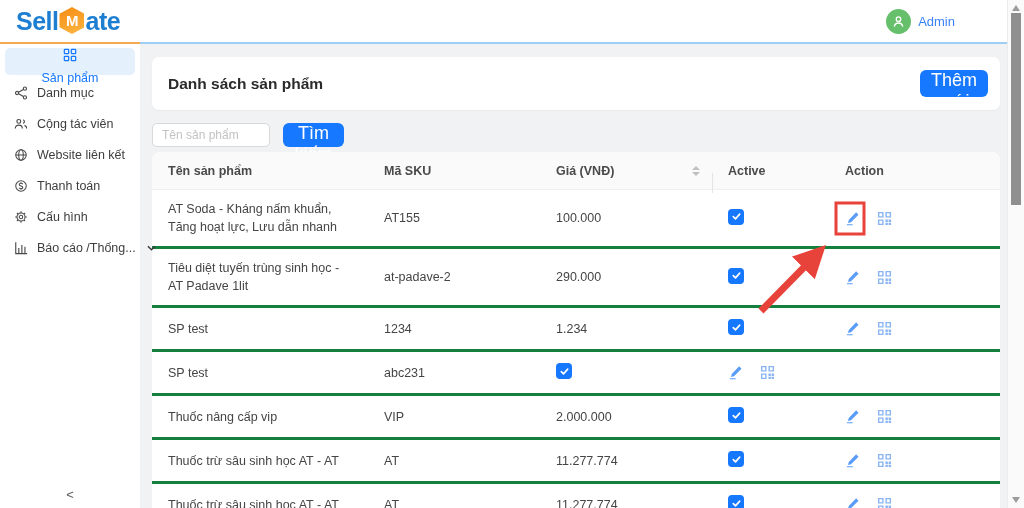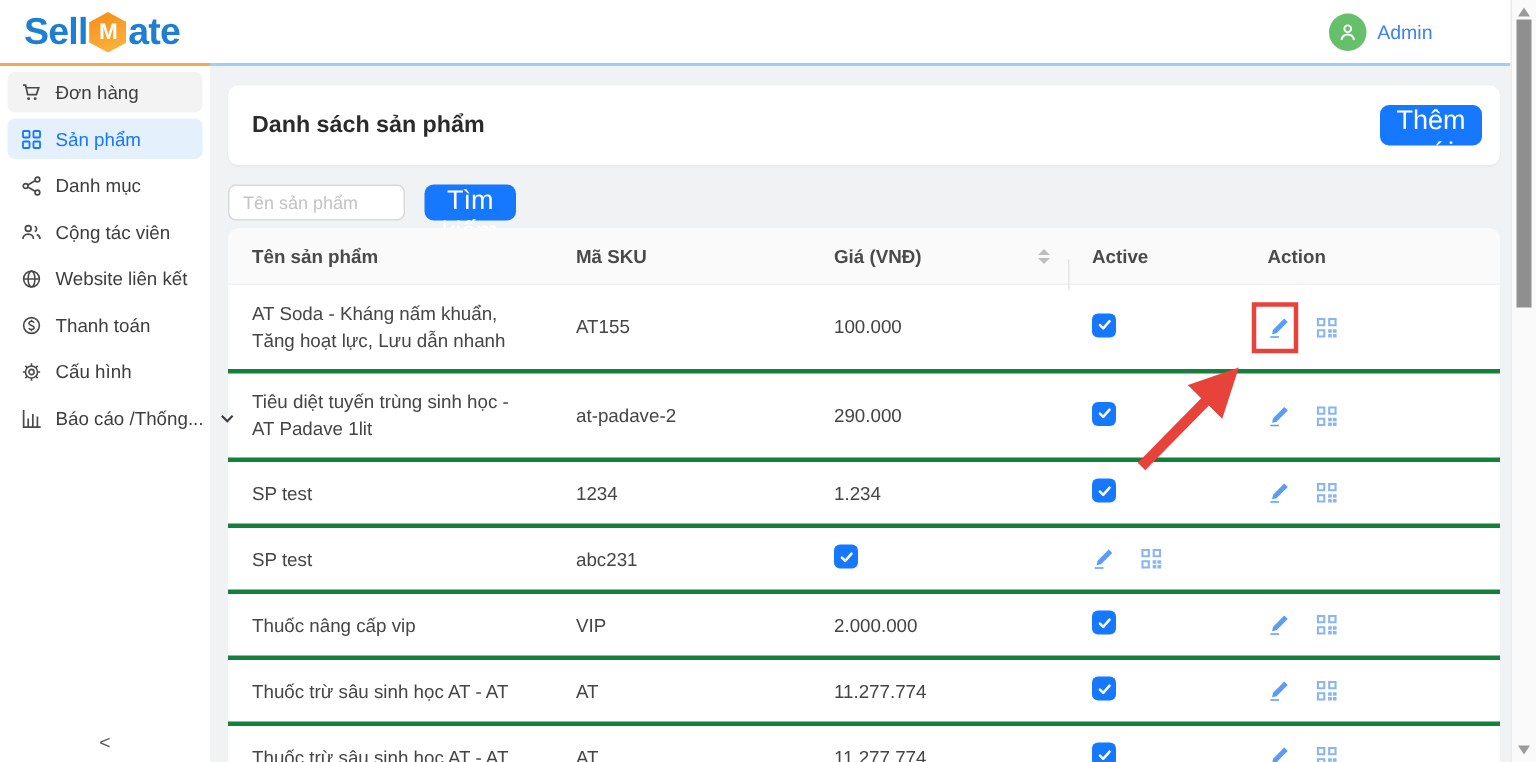--- a/index.html
+++ b/index.html
@@ -3,37 +3,37 @@
 <meta charset="utf-8">
 <style>
   * { margin:0; padding:0; box-sizing:border-box; }
   html,body { width:1024px; height:508px; font-family:"Liberation Sans", sans-serif; }
   .screen { position:relative; width:1024px; height:508px; background:#f1f2f4; overflow:hidden; }
 
   
   .top-header { position:absolute; left:0; top:0; width:1007px; height:44px; background:#fff; z-index:5; }
   .underline-orange { position:absolute; left:0; bottom:0; width:140px; height:2px; background:#f3a952; }
   .underline-blue { position:absolute; left:140px; right:0; bottom:0; height:2px; background:#9ecef3; }
-  .logo { position:absolute; left:16px; top:7px; display:flex; align-items:center; font-weight:800; font-size:25px; color:#1e7fd2; letter-spacing:-0.5px; }
+  .logo { position:absolute; left:16px; top:7px; display:flex; font-weight:800; font-size:25px; color:#1e7fd2; letter-spacing:-0.5px; }
   .logo .hex { width:25px; height:27px; margin:0 1px; background:linear-gradient(160deg,#f7941e 20%,#fbb03b 85%);
     clip-path:polygon(50% 0%,100% 25%,100% 75%,50% 100%,0% 75%,0% 25%);
     display:flex; align-items:center; justify-content:center; color:#fff; font-size:15px; font-weight:800; }
   .user { position:absolute; right:52px; top:9px; display:flex; align-items:center; gap:7px; cursor:pointer; }
   .avatar { width:25px; height:25px; border-radius:50%; background:#66bf6a; display:flex; align-items:center; justify-content:center; }
   .avatar svg { width:15px; height:15px; }
   .user-name { color:#3b82f6; font-size:13px; }
 
   
   .sidebar { position:absolute; left:0; top:44px; width:140px; height:464px; background:#fff; z-index:4; }
   .menu { padding:4px 5px 0 5px; }
   .menu-item { display:flex; align-items:center; gap:9px; height:27px; margin-bottom:4px; padding:0 9px; border-radius:5px;
     font-size:12.5px; color:#3d3d3d; cursor:pointer; white-space:nowrap; }
   .menu-item svg { width:14px; height:14px; flex:none; color:#4a4a4a; }
   .menu-item.hovered { background:#f3f3f3; }
-  .menu-item.active { background:#e4f1fd; color:#1677ff; }
+  .menu-item.active { background:#e4f1fd; color:#1677ff;flex-direction:column; }
   .menu-item.active svg { color:#1677ff; }
   .menu-item .chev { margin-left:2px; width:9px; height:6px; color:#3d3d3d; }
   .collapse { position:absolute; bottom:6px; left:0; width:100%; text-align:center; color:#595959; font-size:13px; cursor:pointer; }
 
   
   .main { position:absolute; left:140px; top:44px; width:867px; height:464px; }
   .title-card { position:absolute; left:12px; top:13px; width:848px; height:53px; background:#fff; border-radius:7px;
     box-shadow:0 1px 2px rgba(0,0,0,.04); display:flex; align-items:center; justify-content:space-between; padding:0 12px 0 16px; }
   .page-title { font-size:15.5px; font-weight:bold; color:#2b2b2b; }
   .btn { background:#1677ff; color:#fff; border:none; border-radius:6px; font-size:18px; font-family:inherit; cursor:pointer; }
@@ -99,28 +99,20 @@
         </svg>
       </span>
       <span class="user-name">Admin</span>
     </div>
     <div class="underline-orange"></div>
     <div class="underline-blue"></div>
   </div>
 
   <div class="sidebar">
     <div class="menu">
-      <div class="menu-item hovered">
-        <svg viewBox="0 0 16 16" fill="none" stroke="currentColor" stroke-width="1.3">
-          <path d="M1.5 2h2l1.6 7.2h6.6L13.5 4H4"></path>
-            <circle cx="5.8" cy="12.3" r="1.1" fill="currentColor" stroke="none"></circle>
-            <circle cx="10.8" cy="12.3" r="1.1" fill="currentColor" stroke="none"></circle>
-        </svg>
-        <span>Đơn hàng</span>
-      </div>
       <div class="menu-item active">
         <svg viewBox="0 0 16 16" fill="none" stroke="currentColor" stroke-width="1.4">
           <rect x="1.5" y="1.5" width="5" height="5" rx="0.8"></rect>
             <rect x="9.5" y="1.5" width="5" height="5" rx="0.8"></rect>
           <rect x="1.5" y="9.5" width="5" height="5" rx="0.8"></rect>
             <rect x="9.5" y="9.5" width="5" height="5" rx="0.8"></rect>
         </svg>
         <span>Sản phẩm</span>
       </div>
       <div class="menu-item">

